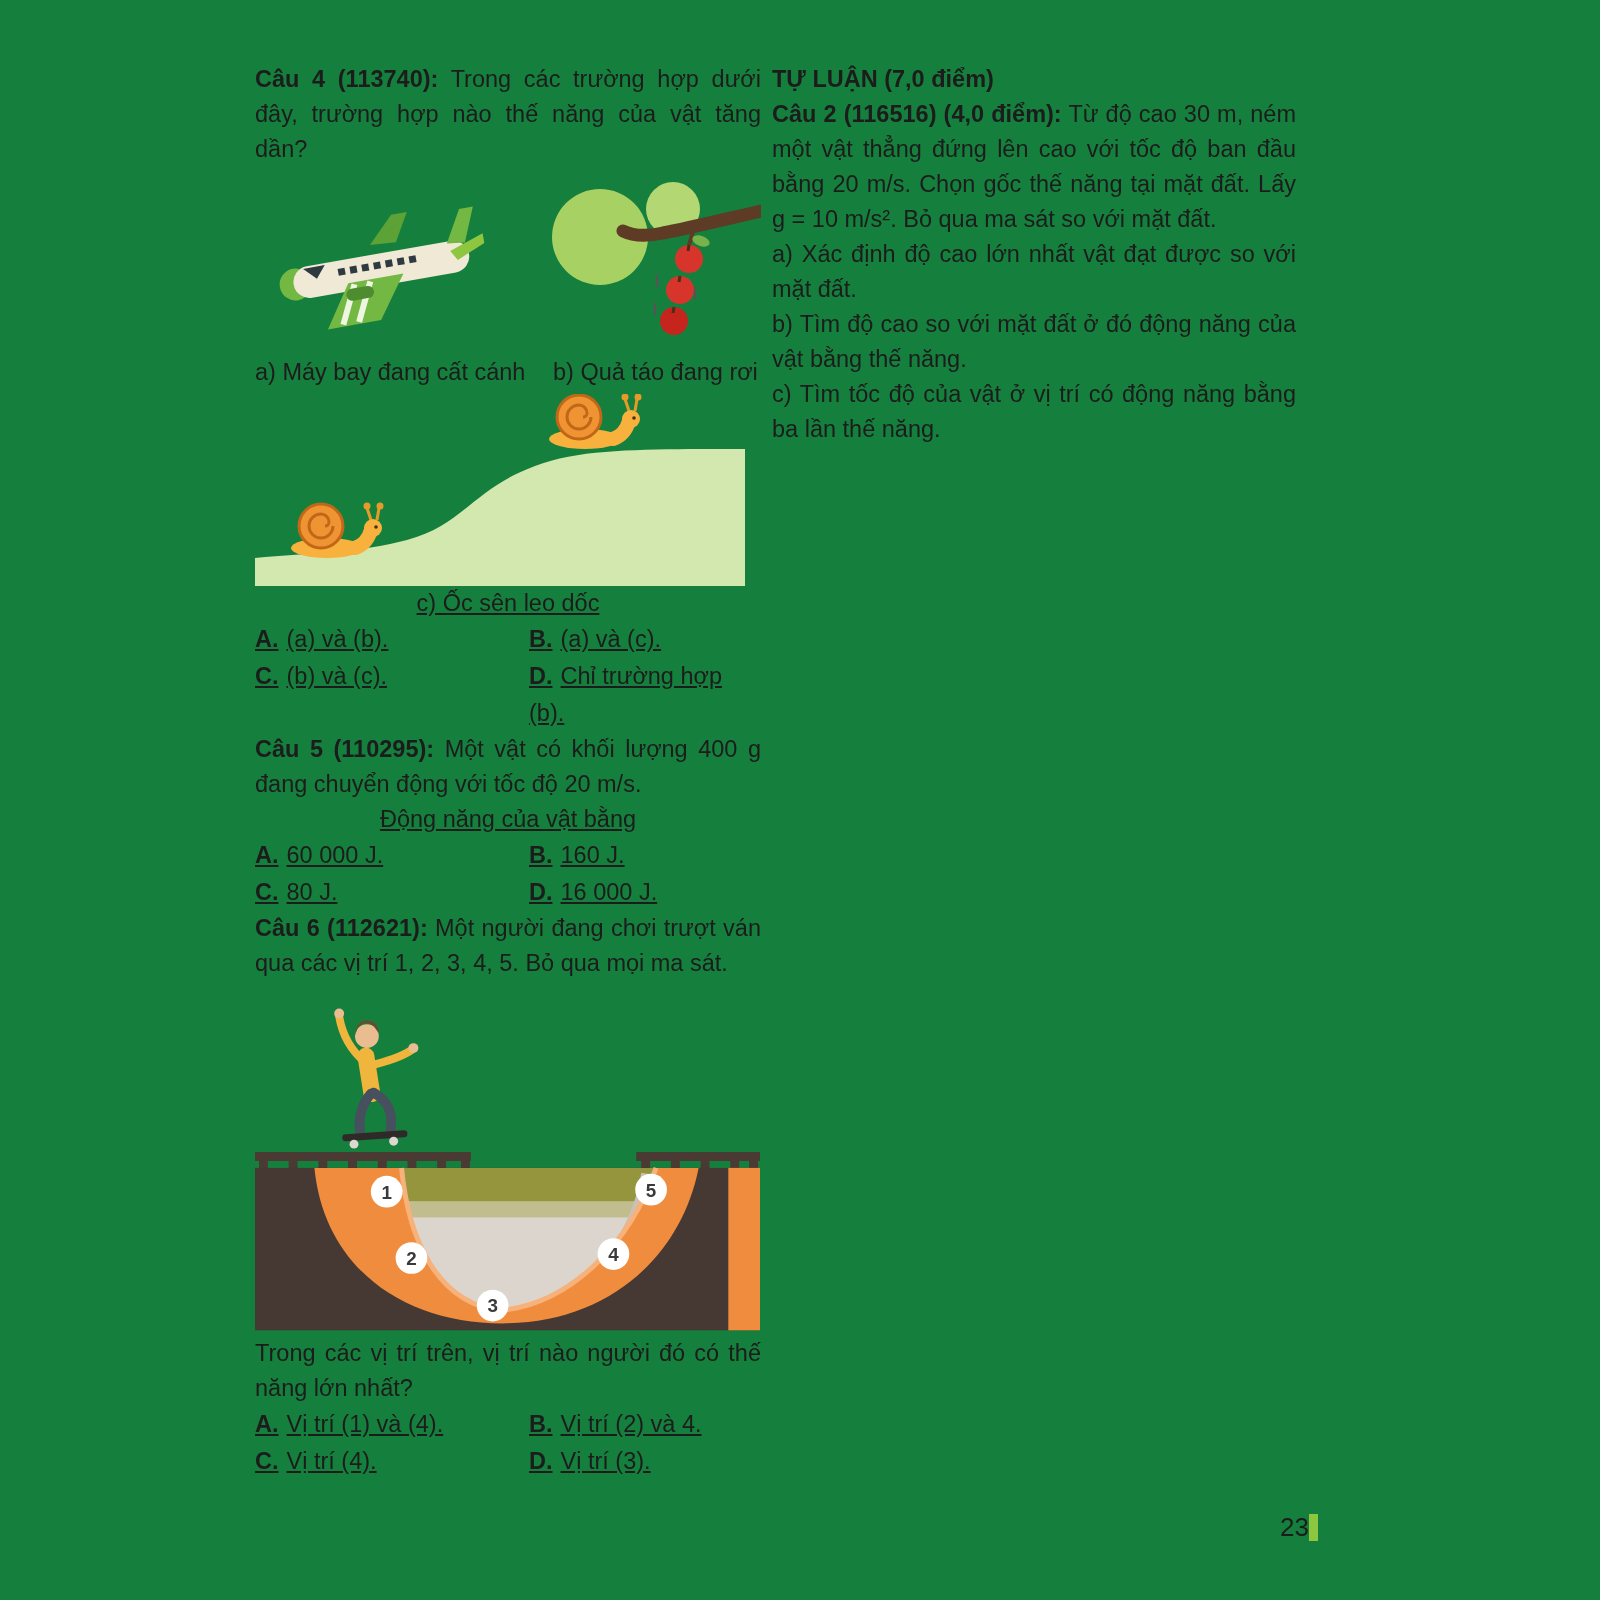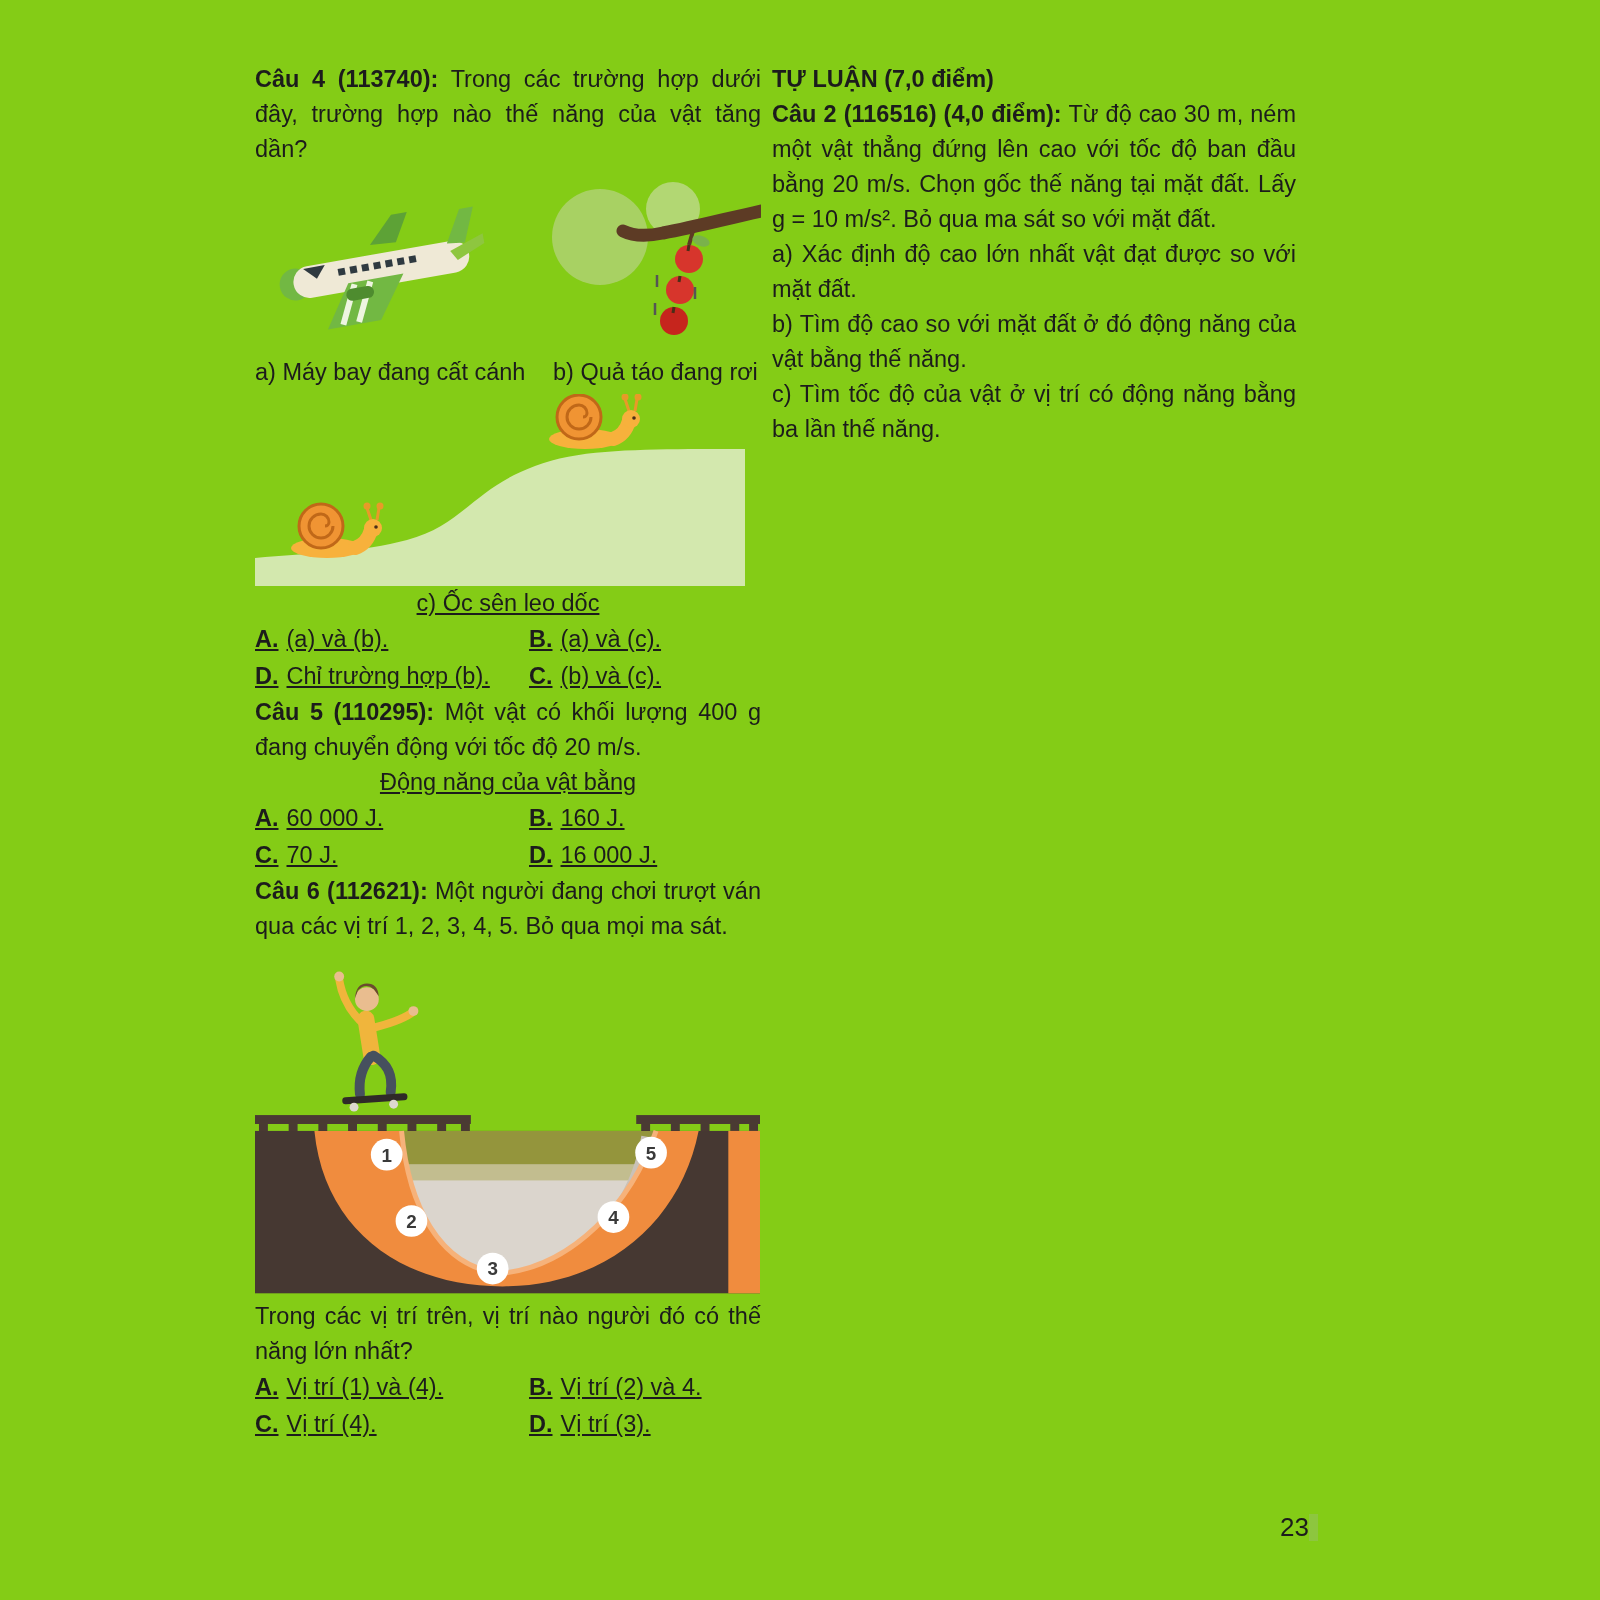--- a/index.html
+++ b/index.html
@@ -2,21 +2,21 @@
 <html><head>
 <meta charset="utf-8">
 <style>
   * { margin:0; padding:0; box-sizing:border-box; }
   html,body { background:#ffffff; }
   body {
     width:1600px; height:1600px; position:relative;
     font-family:"Liberation Sans","DejaVu Sans",sans-serif;
     color:#1c1c1c;
   }
-  .page { position:absolute; inset:0; background:#84cc16; overflow:hidden; }
+  .page { position:absolute; inset:0; background:#15803d; overflow:hidden; }
   .col { position:absolute; top:62px; }
   .col-left  { left:255px; width:506px; }
   .col-right { left:772px; width:524px; }
 
   .para { font-size:23.5px; line-height:35px; text-align:justify; }
   .para b, .opt b { font-weight:bold; }
   .plain { text-align:center;text-decoration:underline; }
   .section-title { font-size:23.5px; line-height:35px; font-weight:bold; }
 
   .fig-row { display:flex; justify-content:space-between; align-items:flex-end; margin:8px 0 4px; }
@@ -112,31 +112,31 @@
       <path d="M0,192 L0,164 C55,159 108,158 152,146 C208,131 218,95 280,72 C322,56 374,56 434,55 L490,55 L490,192 Z" fill="#d3e8ae"></path>
       <use href="#snail" x="72" y="128"></use>
       <use href="#snail" x="330" y="19"></use>
     </svg>
 
     <p class="para plain">c) Ốc sên leo dốc</p>
 
     <div class="opts">
       <div class="opt"><b>A.</b><span>(a) và (b).</span></div>
       <div class="opt"><b>B.</b><span>(a) và (c).</span></div>
+      <div class="opt"><b>C.</b><span>(b) và (c).</span></div>
       <div class="opt"><b>D.</b><span>Chỉ trường hợp (b).</span></div>
-      <div class="opt"><b>C.</b><span>(b) và (c).</span></div>
     </div>
 
     <p class="para"><b>Câu 5 (110295):</b> <span>Một vật có khối lượng 400 g đang chuyển động với tốc độ 20 m/s.</span></p>
     <p class="para plain">Động năng của vật bằng</p>
 
     <div class="opts">
       <div class="opt"><b>A.</b><span>60 000 J.</span></div>
       <div class="opt"><b>B.</b><span>160 J.</span></div>
-      <div class="opt"><b>C.</b><span>70 J.</span></div>
+      <div class="opt"><b>C.</b><span>80 J.</span></div>
       <div class="opt"><b>D.</b><span>16 000 J.</span></div>
     </div>
 
     <p class="para"><b>Câu 6 (112621):</b> <span>Một người đang chơi trượt ván qua các vị trí 1, 2, 3, 4, 5. Bỏ qua mọi ma sát.</span></p>
 
     <svg class="fig-block" width="505" height="345" viewBox="0 0 510 345" style="margin:6px 0 4px;">
       <g>
         <path d="M112,75 C96,62 88,46 85,28" stroke="#f0b53c" stroke-width="8" fill="none" stroke-linecap="round"></path>
         <circle cx="85" cy="25" r="5" fill="#e9bd8f"></circle>
         <path d="M114,78 C132,74 146,70 158,62" stroke="#f0b53c" stroke-width="8" fill="none" stroke-linecap="round"></path>

